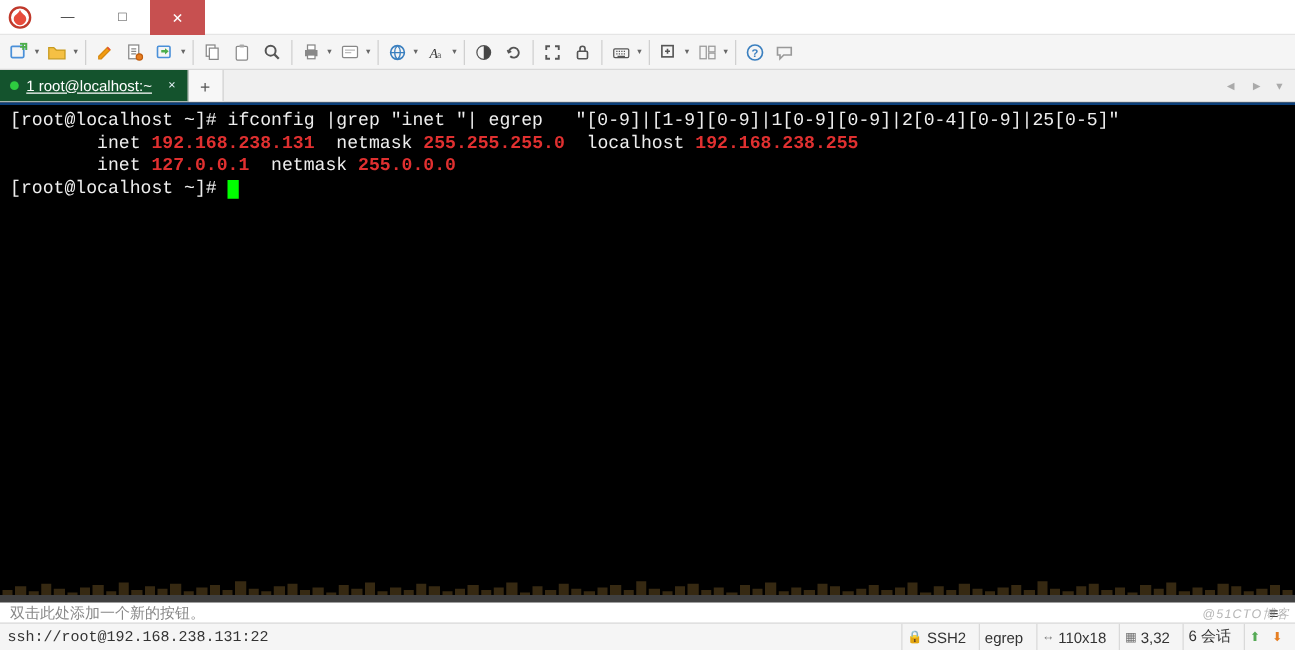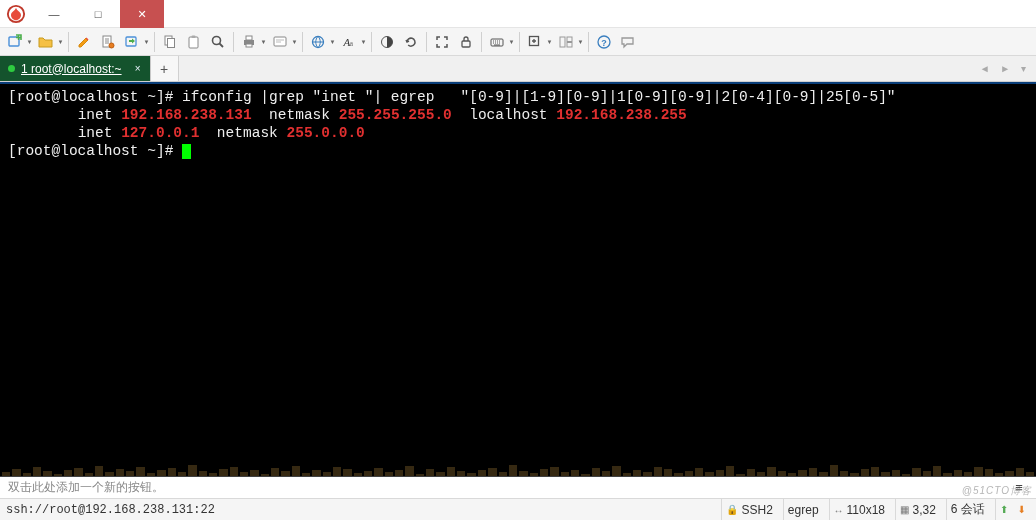--- a/index.html
+++ b/index.html
@@ -36,21 +36,21 @@
   .term-lines { padding: 4px 8px; white-space: pre; }
   .c-red { color: #e03030; font-weight: bold; }
   .c-white { color: #eee; }
   .cursor { display: inline-block; width: 9px; height: 15px; background: #00ff00; vertical-align: text-bottom; }
 
   
   .eq { position: absolute; left: 0; right: 0; bottom: 0; height: 20px; display: flex; align-items: flex-end; gap: 2px; padding: 0 2px; pointer-events: none; }
   .eq span { flex: 1; background: rgba(120,90,40,0.45); }
   
   
-  .hintbar { height: 22px; background: #fff; border-top: 1px solid #404040; display: flex; align-items: center; padding: 0 8px; color: #888; font-size: 12px; }
+  .hintbar { height: 22px; background: #fff; border-top: 6px solid #404040; display: flex; align-items: center; padding: 0 8px; color: #888; font-size: 12px; }
   .hintbar .menu-icn { margin-left: auto; width: 18px; display: flex; justify-content: center; color: #444; font-size: 13px; }
 
   
   .statusbar { height: 22px; background: #f5f5f5; border-top: 1px solid #d9d9d9; display: flex; align-items: center; font-size: 12px; color: #333; padding: 0 6px; gap: 6px; }
   .statusbar .left { flex: 1; display: flex; align-items: center; gap: 4px; font-family: Liberation Mono, monospace; }
   .statusbar .cell { display: flex; align-items: center; gap: 3px; padding: 0 4px; border-left: 1px solid #d9d9d9; height: 100%; }
   .statusbar .cell:first-of-type { border-left: none; }
   .statusbar .small-icn { font-size: 10px; color: #777; }
 
   

